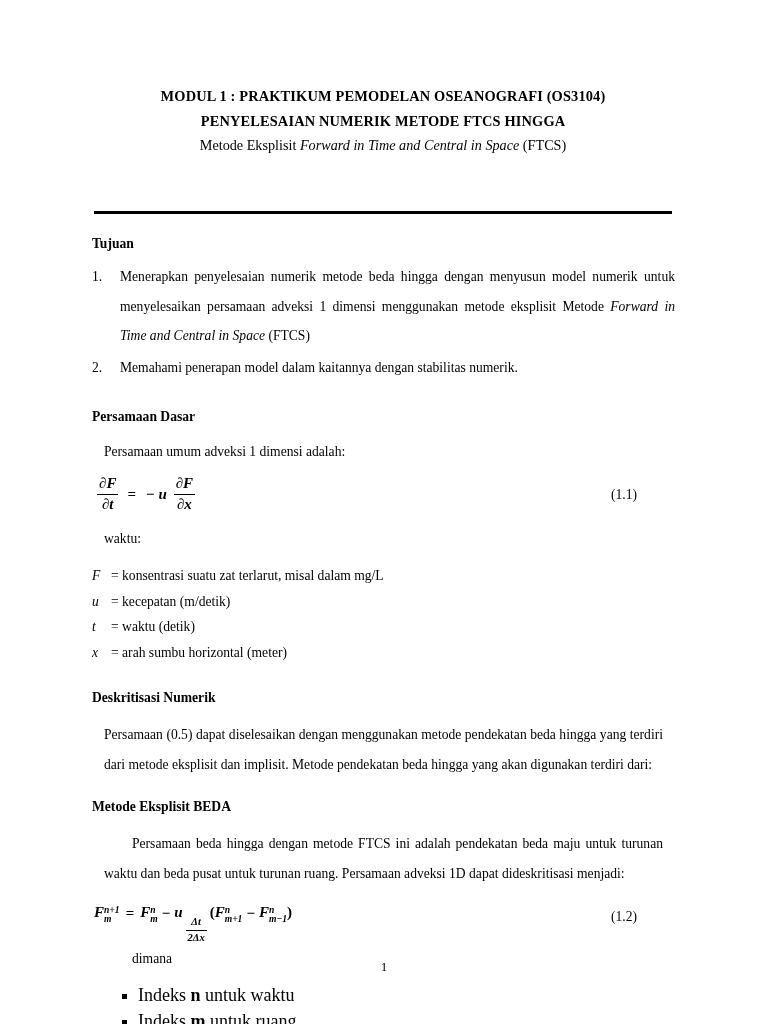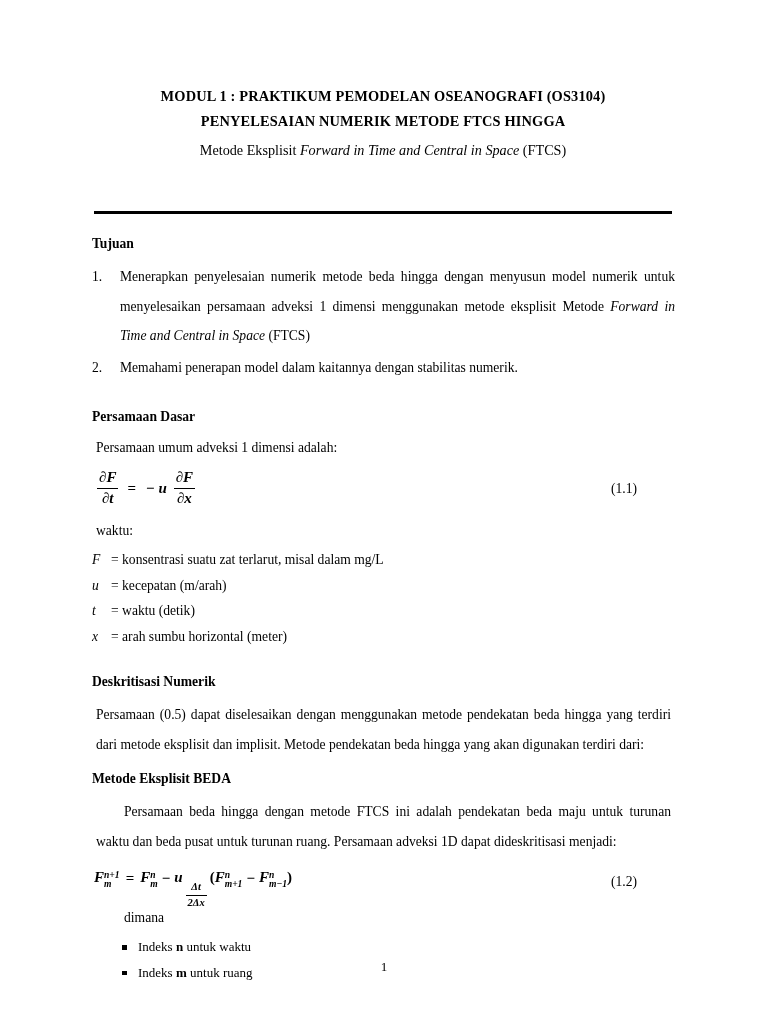--- a/index.html
+++ b/index.html
@@ -37,21 +37,20 @@
   .title-line {
     font-weight: bold;
     font-size: 14.4px;
     line-height: 24.5px;
     letter-spacing: 0.15px;
     white-space: nowrap;
   }
   .subtitle-line {
     font-size: 14.2px;
     line-height: 24px;
-    margin-top: 5px;
     white-space: nowrap;
   }
   .subtitle-line .ital {
     font-style: italic;
   }
 
   
   .hrule {
     position: absolute;
     left: 94px;
@@ -95,21 +94,21 @@
     position: absolute;
     left: 0;
     top: 0;
     width: 22px;
     text-align: left;
   }
   .num-item .ital { font-style: italic; }
 
   
   .para {
-    margin: 4px;
+    margin: 12px;
     text-align: justify;
     line-height: 29.5px;
     font-size: 13.6px;
   }
   .para.tight { line-height: 25px; }
   .para.indent { text-indent: 28px; }
 
   .spacer-lg { height: 23px; }
   .spacer-sm { height: 6px; }
 
@@ -196,21 +195,21 @@
   
   .bullet-list {
     margin: 0;
     padding: 0;
     list-style: none;
   }
   .bullet-item {
     position: relative;
     padding-left: 46px;
     line-height: 25.5px;
-    font-size: 13px;
+    font-size: 18px;
   }
   .bullet-item .sq {
     position: absolute;
     left: 30px;
     top: 11px;
     width: 4.5px;
     height: 4.5px;
     background: #000;
   }
   .bullet-item b { font-weight: bold; }
@@ -271,21 +270,21 @@
       <span class="eq-number">(1.1)</span>
     </div>
 
     <p class="para tight">waktu:</p>
 
     <div class="var-list">
       <div class="var-row">
         <span class="var-sym">F</span><span>= konsentrasi suatu zat terlarut, misal dalam mg/L</span>
       </div>
       <div class="var-row">
-        <span class="var-sym">u</span><span>= kecepatan (m/arah)</span>
+        <span class="var-sym">u</span><span>= kecepatan (m/detik)</span>
       </div>
       <div class="var-row">
         <span class="var-sym">t</span><span>= waktu (detik)</span>
       </div>
       <div class="var-row">
         <span class="var-sym">x</span><span>= arah sumbu horizontal (meter)</span>
       </div>
     </div>
 
     <div class="spacer-lg"></div>

